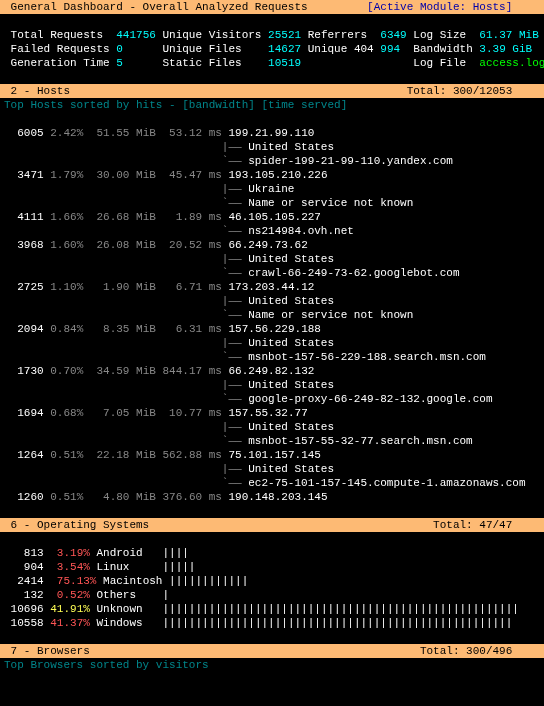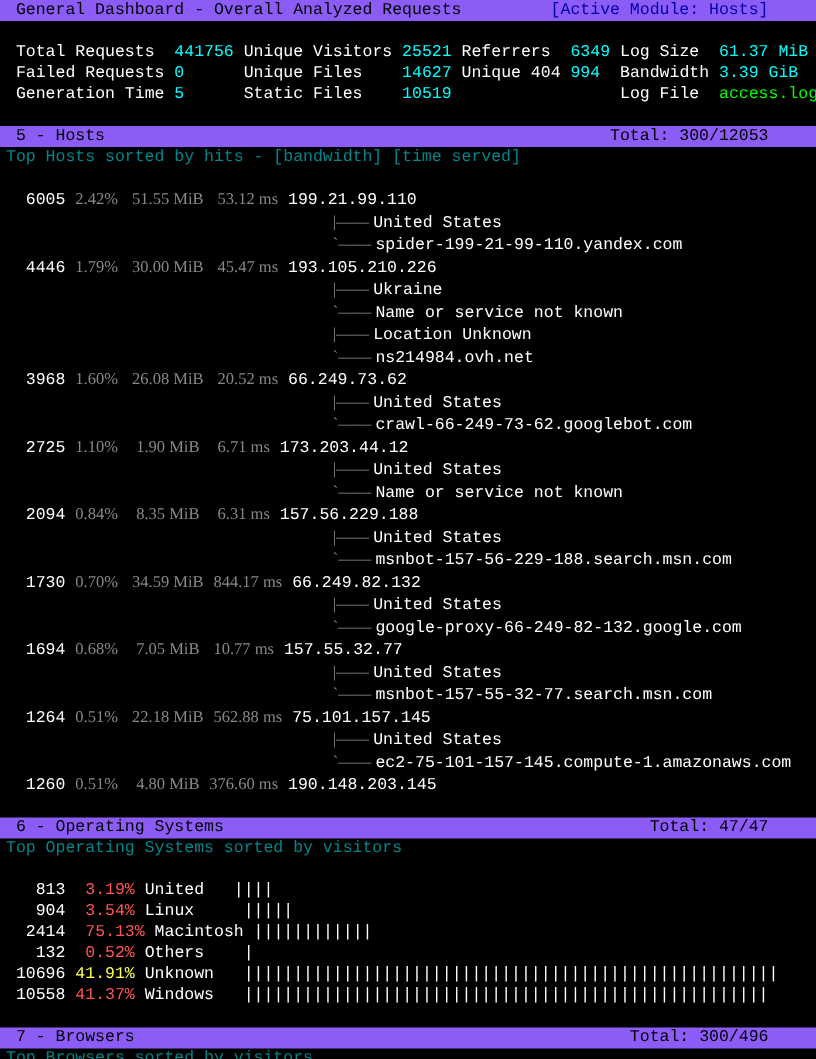--- a/index.html
+++ b/index.html
@@ -6,50 +6,50 @@
     margin: 0;
     padding: 0;
     background: #000;
     font-family: "Courier New", monospace;
     font-size: 11px;
     line-height: 14px;
     color: #c0c0c0;
     width: 544px;
   }
   .line { white-space: pre; padding: 0 4px; }
-  .header-bar { background: #8b5cf6; color: #000; }
+  .header-bar { background: #fdba74; color: #000; }
   .white { color: #fff; }
   .cyan { color: #00ffff; }
-  .gray { color: #888; font-family: Liberation Serif, serif; }
+  .gray { color: #888; }
   .green { color: #00ff00; }
   .red { color: #ff5555; }
   .yellow { color: #ffff55; }
   .teal-text { color: #00868b; }
   .blue-on-teal { color: #0000aa; }
 </style>
 </head>
 <body>
 
 <div id="root">
     <div class="line header-bar"><span class=""> General Dashboard - Overall Analyzed Requests</span>         <span class="blue-on-teal">[Active Module: Hosts]</span></div>
     <div class="line"> </div>
     <div class="line"> <span class="white">Total Requests  </span><span class="cyan">441756 </span><span class="white">Unique Visitors </span><span class="cyan">25521 </span><span class="white">Referrers  </span><span class="cyan">6349 </span><span class="white">Log Size  </span><span class="cyan">61.37 MiB</span></div>
     <div class="line"> <span class="white">Failed Requests </span><span class="cyan">0      </span><span class="white">Unique Files    </span><span class="cyan">14627 </span><span class="white">Unique 404 </span><span class="cyan">994  </span><span class="white">Bandwidth </span><span class="cyan">3.39 GiB</span></div>
     <div class="line"> <span class="white">Generation Time </span><span class="cyan">5      </span><span class="white">Static Files    </span><span class="cyan">10519 </span><span class="white">           </span><span class="cyan">     </span><span class="white">Log File  </span><span class="green">access.log</span></div>
     <div class="line"> </div>
-    <div class="line header-bar"><span class=""> 5 - Hosts</span>                                                   <span class="">Total: 300/12053</span></div>
+    <div class="line header-bar"><span class=""> 2 - Hosts</span>                                                   <span class="">Total: 300/12053</span></div>
     <div class="line teal-text">Top Hosts sorted by hits - [bandwidth] [time served]</div>
     <div class="line"> </div>
     <div class="line"> <span class="white"> 6005</span> <span class="gray">2.42%</span> <span class="gray"> 51.55 MiB</span> <span class="gray"> 53.12 ms</span> <span class="white">199.21.99.110</span></div>
     <div class="line">                                 <span class="gray">|—— </span><span class="white">United States</span></div>
     <div class="line">                                 <span class="gray">`—— </span><span class="white">spider-199-21-99-110.yandex.com</span></div>
-    <div class="line"> <span class="white"> 4446</span> <span class="gray">1.79%</span> <span class="gray"> 30.00 MiB</span> <span class="gray"> 45.47 ms</span> <span class="white">193.105.210.226</span></div>
+    <div class="line"> <span class="white"> 3471</span> <span class="gray">1.79%</span> <span class="gray"> 30.00 MiB</span> <span class="gray"> 45.47 ms</span> <span class="white">193.105.210.226</span></div>
     <div class="line">                                 <span class="gray">|—— </span><span class="white">Ukraine</span></div>
     <div class="line">                                 <span class="gray">`—— </span><span class="white">Name or service not known</span></div>
-    <div class="line">                                 <span class="gray">|—— </span><span class="white">Location Unknown</span></div>
+    <div class="line"> <span class="white"> 4111</span> <span class="gray">1.66%</span> <span class="gray"> 26.68 MiB</span> <span class="gray">  1.89 ms</span> <span class="white">46.105.105.227</span></div>
     <div class="line">                                 <span class="gray">`—— </span><span class="white">ns214984.ovh.net</span></div>
     <div class="line"> <span class="white"> 3968</span> <span class="gray">1.60%</span> <span class="gray"> 26.08 MiB</span> <span class="gray"> 20.52 ms</span> <span class="white">66.249.73.62</span></div>
     <div class="line">                                 <span class="gray">|—— </span><span class="white">United States</span></div>
     <div class="line">                                 <span class="gray">`—— </span><span class="white">crawl-66-249-73-62.googlebot.com</span></div>
     <div class="line"> <span class="white"> 2725</span> <span class="gray">1.10%</span> <span class="gray">  1.90 MiB</span> <span class="gray">  6.71 ms</span> <span class="white">173.203.44.12</span></div>
     <div class="line">                                 <span class="gray">|—— </span><span class="white">United States</span></div>
     <div class="line">                                 <span class="gray">`—— </span><span class="white">Name or service not known</span></div>
     <div class="line"> <span class="white"> 2094</span> <span class="gray">0.84%</span> <span class="gray">  8.35 MiB</span> <span class="gray">  6.31 ms</span> <span class="white">157.56.229.188</span></div>
     <div class="line">                                 <span class="gray">|—— </span><span class="white">United States</span></div>
     <div class="line">                                 <span class="gray">`—— </span><span class="white">msnbot-157-56-229-188.search.msn.com</span></div>
@@ -58,23 +58,22 @@
     <div class="line">                                 <span class="gray">`—— </span><span class="white">google-proxy-66-249-82-132.google.com</span></div>
     <div class="line"> <span class="white"> 1694</span> <span class="gray">0.68%</span> <span class="gray">  7.05 MiB</span> <span class="gray"> 10.77 ms</span> <span class="white">157.55.32.77</span></div>
     <div class="line">                                 <span class="gray">|—— </span><span class="white">United States</span></div>
     <div class="line">                                 <span class="gray">`—— </span><span class="white">msnbot-157-55-32-77.search.msn.com</span></div>
     <div class="line"> <span class="white"> 1264</span> <span class="gray">0.51%</span> <span class="gray"> 22.18 MiB</span> <span class="gray">562.88 ms</span> <span class="white">75.101.157.145</span></div>
     <div class="line">                                 <span class="gray">|—— </span><span class="white">United States</span></div>
     <div class="line">                                 <span class="gray">`—— </span><span class="white">ec2-75-101-157-145.compute-1.amazonaws.com</span></div>
     <div class="line"> <span class="white"> 1260</span> <span class="gray">0.51%</span> <span class="gray">  4.80 MiB</span> <span class="gray">376.60 ms</span> <span class="white">190.148.203.145</span></div>
     <div class="line"> </div>
     <div class="line header-bar"><span class=""> 6 - Operating Systems</span>                                           <span class="">Total: 47/47</span></div>
-    <div class="line teal-text">Top Operating Systems sorted by visitors</div>
     <div class="line"> </div>
-    <div class="line"> <span class="white">  813</span> <span class="red"> 3.19%</span> <span class="white">United   </span><span class="white">||||</span></div>
+    <div class="line"> <span class="white">  813</span> <span class="red"> 3.19%</span> <span class="white">Android   </span><span class="white">||||</span></div>
     <div class="line"> <span class="white">  904</span> <span class="red"> 3.54%</span> <span class="white">Linux     </span><span class="white">|||||</span></div>
     <div class="line"> <span class="white"> 2414</span> <span class="red"> 75.13%</span> <span class="white">Macintosh </span><span class="white">||||||||||||</span></div>
     <div class="line"> <span class="white">  132</span> <span class="red"> 0.52%</span> <span class="white">Others    </span><span class="white">|</span></div>
     <div class="line"> <span class="white">10696</span> <span class="yellow">41.91%</span> <span class="white">Unknown   </span><span class="white">||||||||||||||||||||||||||||||||||||||||||||||||||||||</span></div>
     <div class="line"> <span class="white">10558</span> <span class="red">41.37%</span> <span class="white">Windows   </span><span class="white">|||||||||||||||||||||||||||||||||||||||||||||||||||||</span></div>
     <div class="line"> </div>
     <div class="line header-bar"><span class=""> 7 - Browsers</span>                                                  <span class="">Total: 300/496</span></div>
     <div class="line teal-text">Top Browsers sorted by visitors</div>
   </div>
 

